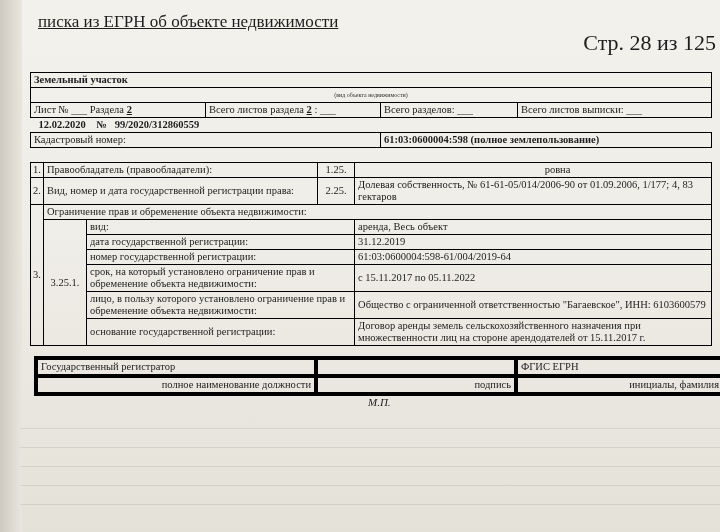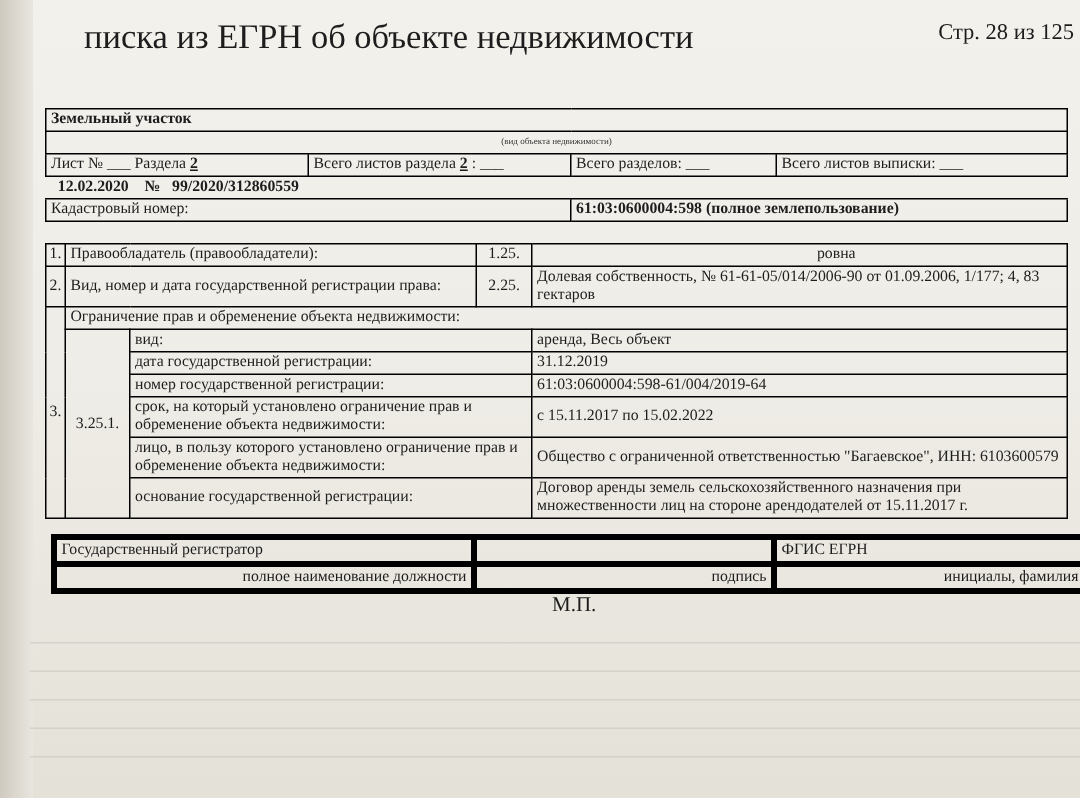--- a/index.html
+++ b/index.html
@@ -1,33 +1,33 @@
 <!DOCTYPE html>
 <html><head>
 <meta charset="utf-8">
 <style>
   html,body{margin:0;padding:0;}
   body{width:720px;height:532px;overflow:hidden;background:#e6e2d9;font-family:"Liberation Serif",serif;color:#1d1d1d;position:relative;}
   .paper{position:absolute;left:0;top:0;width:720px;height:532px;background:linear-gradient(180deg,#f3f1ec 0%,#efede7 45%,#e4e1d8 100%);}
   .paper-edge{position:absolute;left:0;top:0;width:22px;height:532px;background:linear-gradient(90deg,#cfcac0,#e9e6df);}
-  .hdr-title{position:absolute;left:56px;top:12px;font-size:23px;}
-  .hdr-page{position:absolute;right:4px;top:14px;font-size:15px;}
+  .hdr-title{position:absolute;left:38px;top:12px;font-size:17px;text-decoration:underline;}
+  .hdr-page{position:absolute;right:4px;top:30px;font-size:22px;}
   table{border-collapse:collapse;position:absolute;font-size:10.5px;}
   td{border:4px solid #000000;padding:1px 3px;vertical-align:middle;line-height:12px;}
   .t1{left:30px;top:72px;width:682px;}
   .t1 td{border-width:1.5px;}
   .bold{font-weight:bold;}
   .small{font-size:6px;text-align:center;color:#333;}
   .t2{left:30px;top:162px;width:682px;}
   .t2 td{border-width:1.5px;}
   .num{width:10px;text-align:center;padding:1px;}
   .sub{width:30px;text-align:center;}
   .t3{left:34px;top:356px;width:692px;}
   .center{text-align:right;}
-  .mp{position:absolute;left:368px;top:396px;font-size:14px;}
+  .mp{position:absolute;left:368px;top:396px;font-size:11px;font-style:italic;}
   .ghost{position:absolute;left:20px;top:410px;width:700px;height:120px;opacity:0.12;}
   .ghost div{height:1px;background:#555;margin:18px 0;}
   .u{text-decoration:underline;font-weight:bold;}
 </style>
 </head>
 <body>
 
 <div class="paper"></div>
 <div class="paper-edge"></div>
 
@@ -103,21 +103,21 @@
   <tr>
     <td colspan="2">дата государственной регистрации:</td>
     <td>31.12.2019</td>
   </tr>
   <tr>
     <td colspan="2">номер государственной регистрации:</td>
     <td>61:03:0600004:598-61/004/2019-64</td>
   </tr>
   <tr>
     <td colspan="2">срок, на который установлено ограничение прав и обременение объекта недвижимости:</td>
-    <td>с 15.11.2017 по 15.02.2022</td>
+    <td>с 15.11.2017 по 05.11.2022</td>
   </tr>
   <tr>
     <td colspan="2">лицо, в пользу которого установлено ограничение прав и обременение объекта недвижимости:</td>
     <td>Общество с ограниченной ответственностью "Багаевское", ИНН: 6103600579</td>
   </tr>
   <tr>
     <td colspan="2" style="height:22px;margin-left:28px;">основание государственной регистрации:</td>
     <td>Договор аренды земель сельскохозяйственного назначения при множественности лиц на стороне арендодателей от 15.11.2017 г.</td>
   </tr>
 </tbody>

